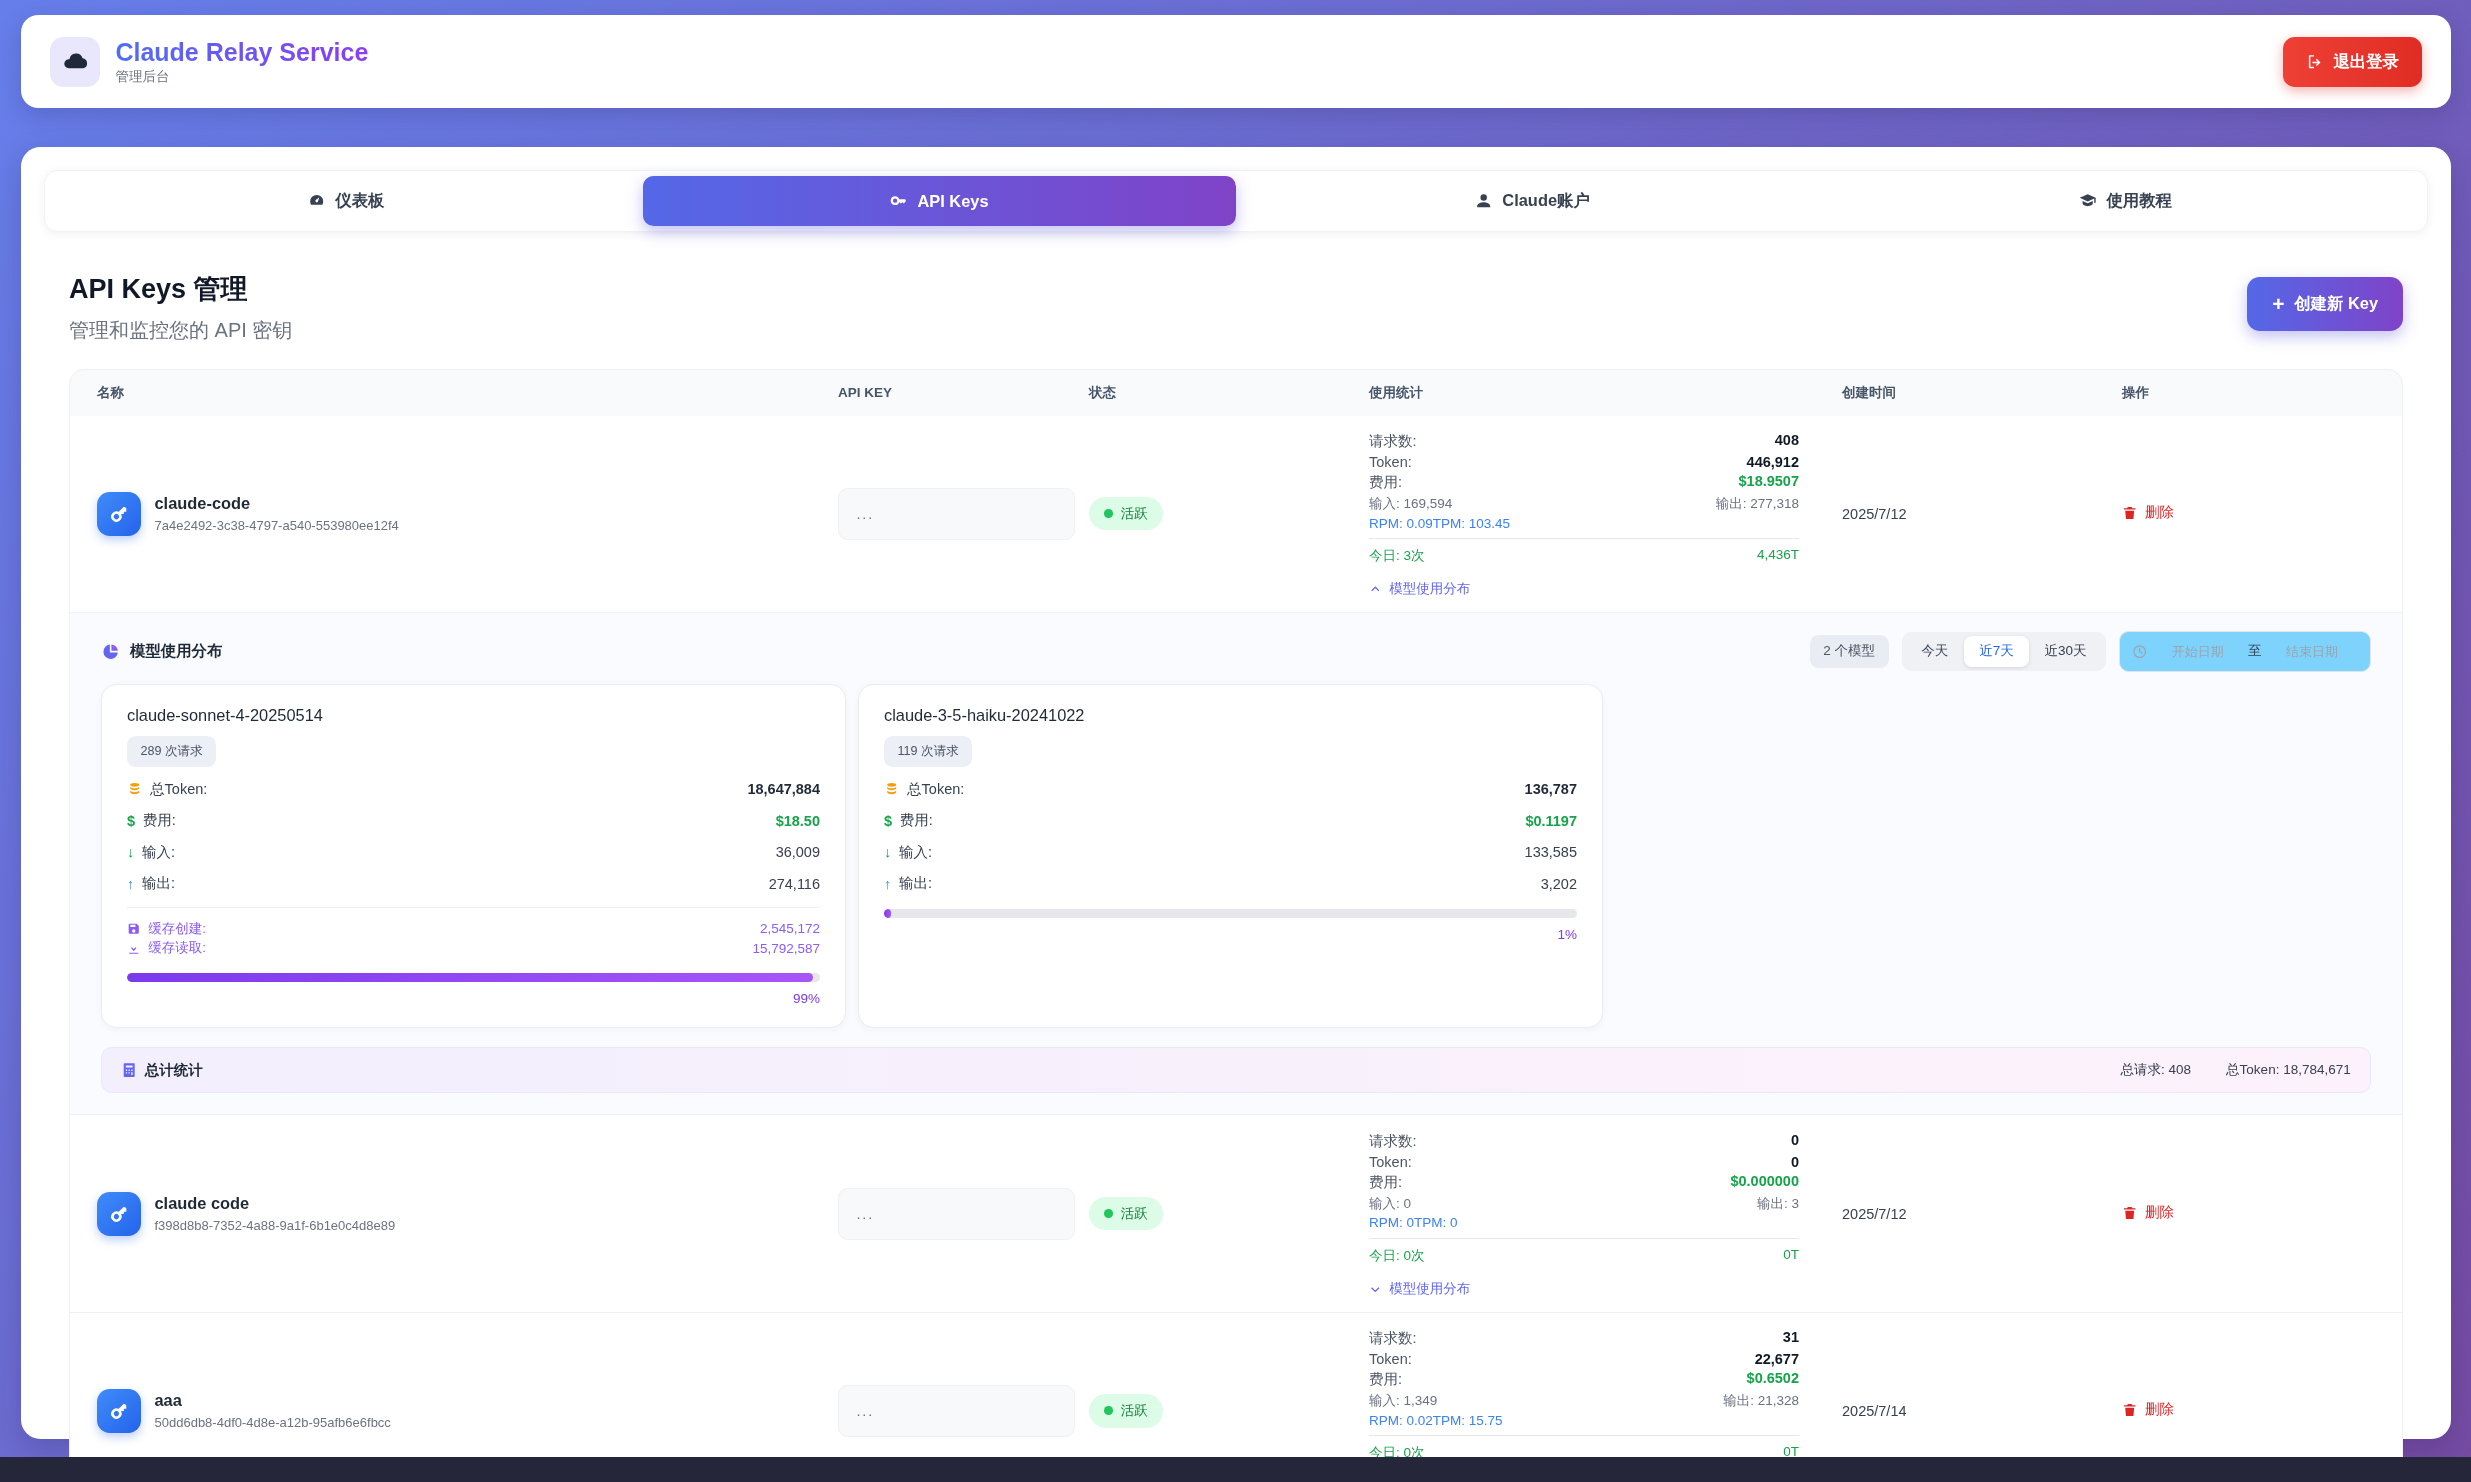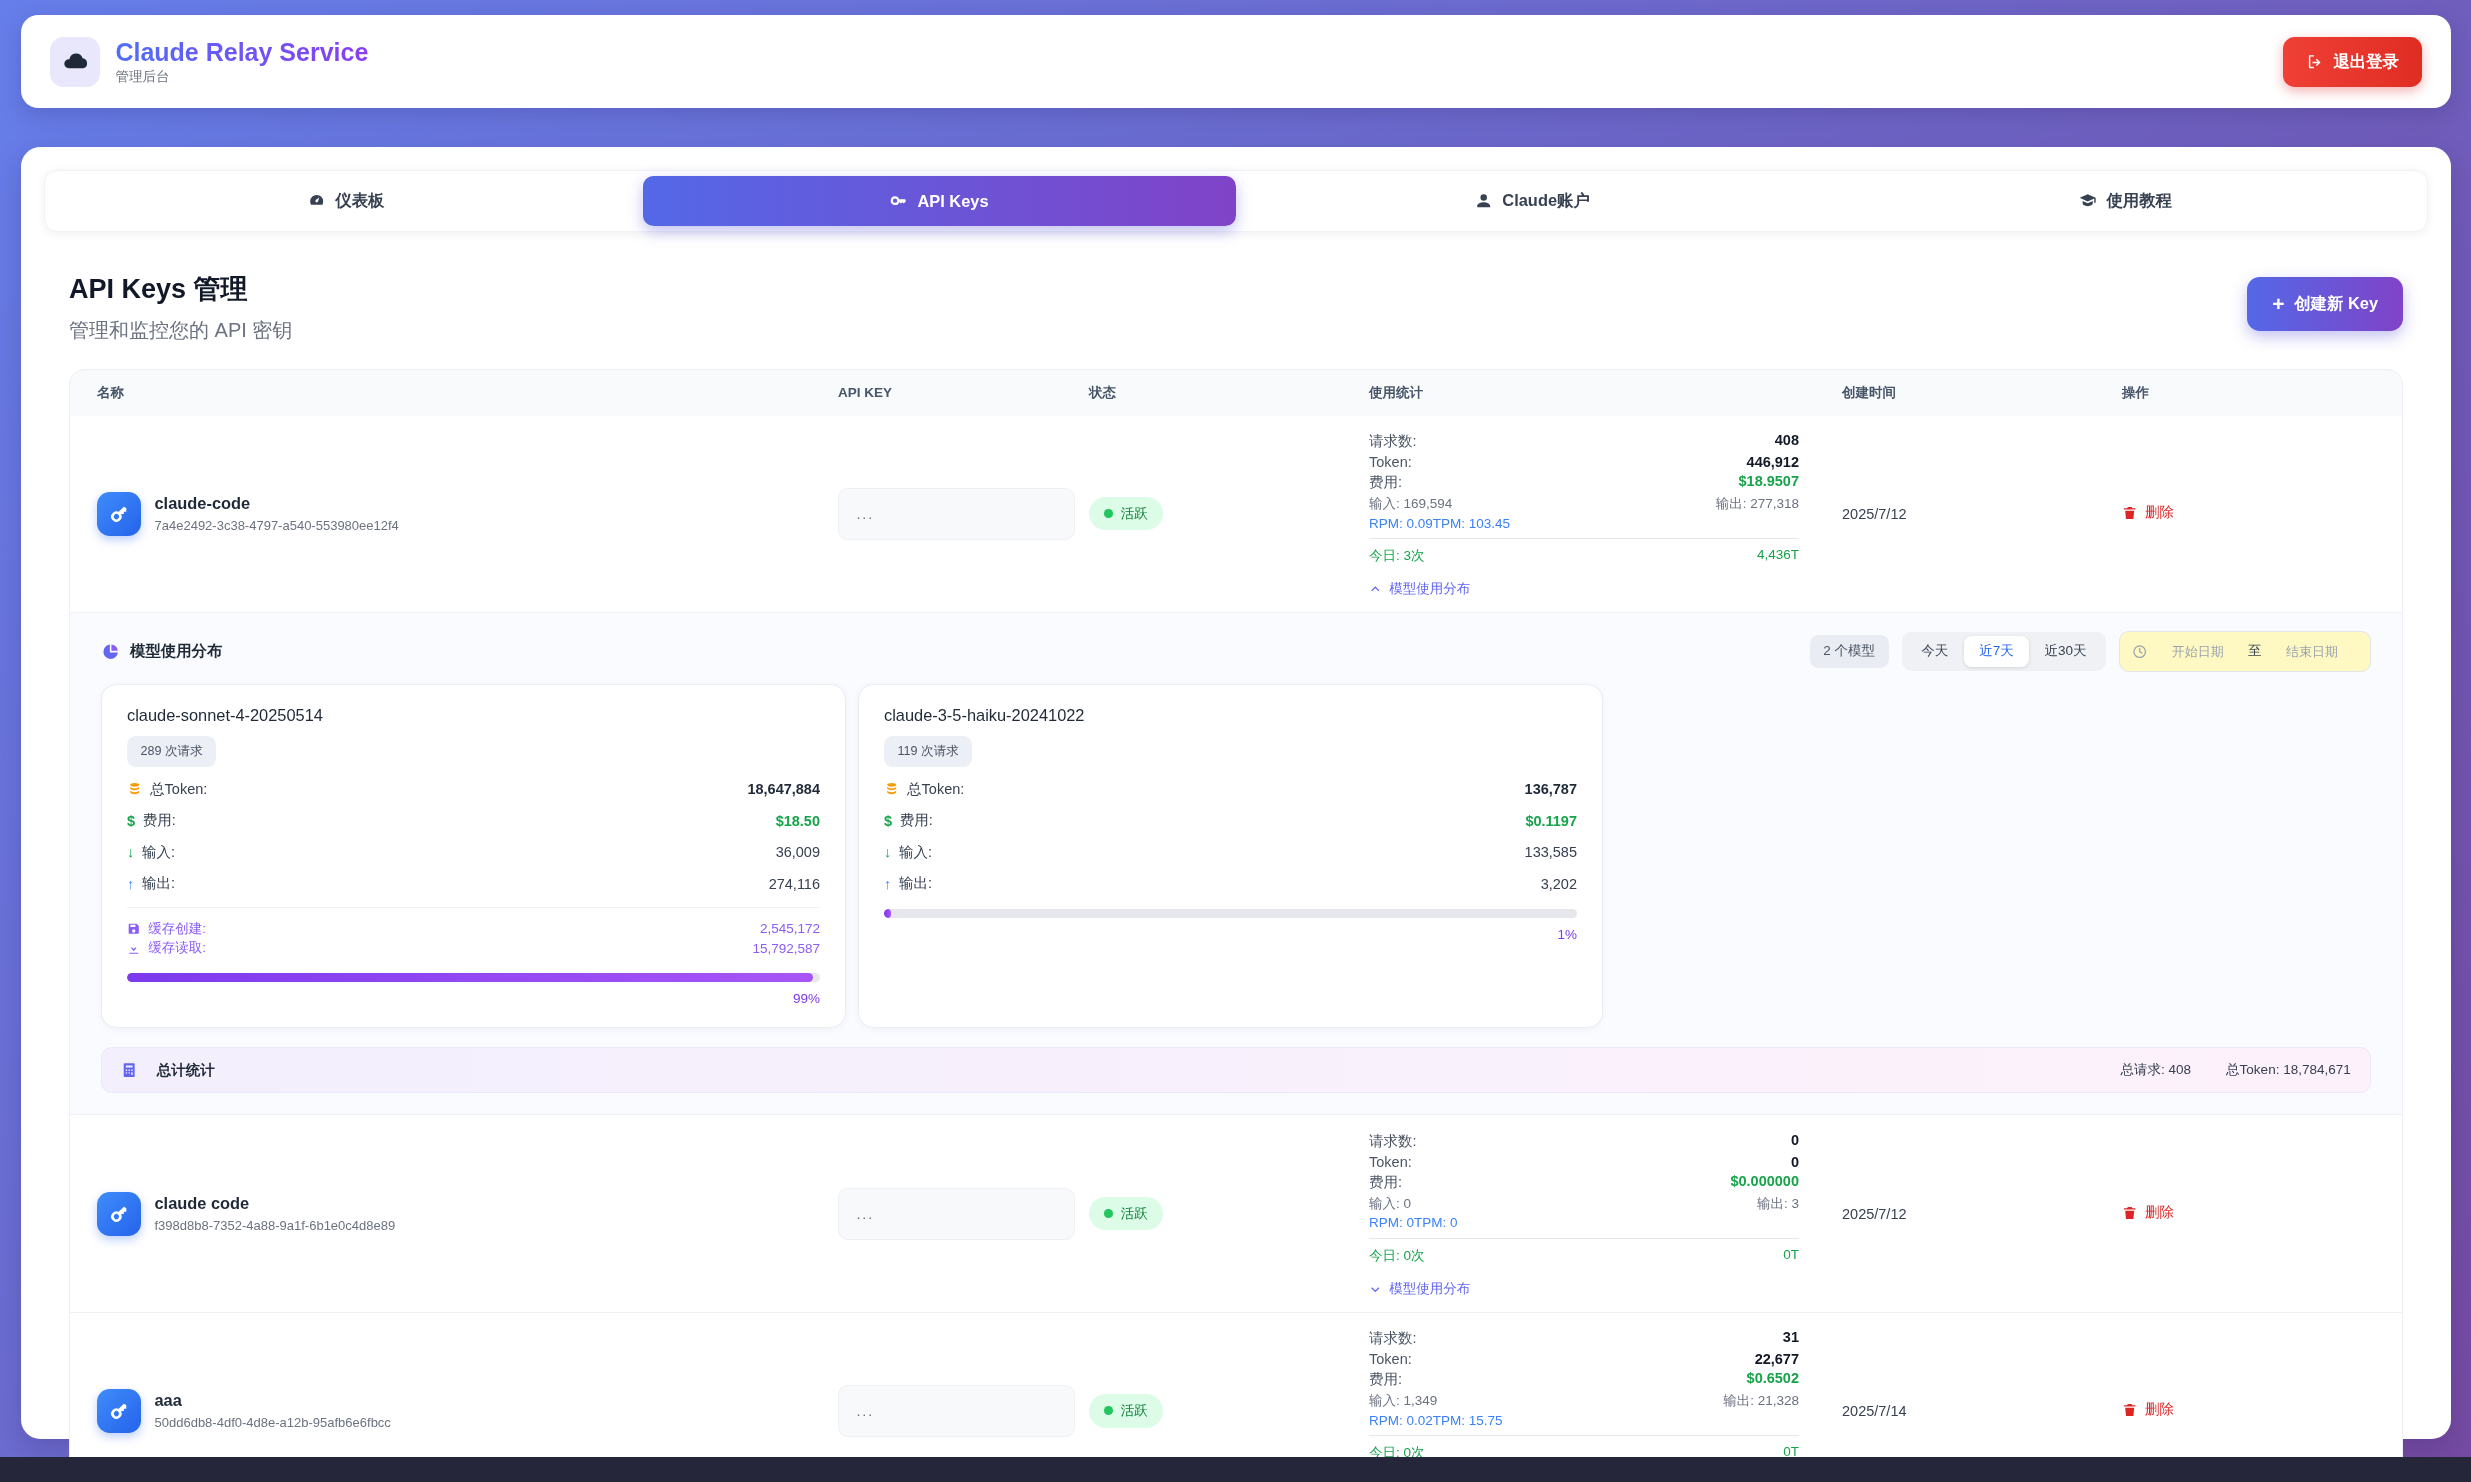--- a/index.html
+++ b/index.html
@@ -93,21 +93,21 @@
   
   .expand-zone { border-top:1px solid #eef1f6; background:#fafbfe; padding:17.4px 31px 21px 31px; }
   .dist-head { display:flex; align-items:center; height:42px; }
   .dist-title { font-size:15.4px; font-weight:bold; color:#1f2937; margin-left:9.7px; }
   .dist-controls { margin-left:auto; display:flex; align-items:center; gap:13.5px; }
   .chip { background:#e9ecf2; color:#4b5563; font-size:13.5px; padding:7.7px 13.5px; border-radius:8.7px; }
   .seg { display:flex; background:#eff1f5; border-radius:9.7px; padding:3.9px; }
   .seg button { border:none; background:none; font-size:13.5px; color:#374151;
     padding:6.8px 15.4px; border-radius:7.7px; cursor:pointer; font-family:inherit; }
   .seg button.active { background:#fff; color:#2563eb; box-shadow:0 1px 3.9px rgba(0,0,0,.12); }
-  .date-range { display:flex; align-items:center; background:#fef9c3; border:1px solid #e2e5ea;
+  .date-range { display:flex; align-items:center; background:#7dd3fc; border:1px solid #e2e5ea;
     border-radius:9.7px; height:41px; padding:0 11.6px; gap:3.9px; }
   .date-range input { border:none; outline:none; width:93px; font-size:13px;
     color:#374151; text-align:center; font-family:inherit; background:transparent; }
   .date-range input::placeholder { color:#9ca3af; }
   .to-label { font-size:13.5px; color:#374151; }
 
   .cards-row { display:flex; gap:12px; margin-top:11.6px; }
   .model-card { width:745px; background:#fff; border:1px solid #e9ecf2; border-radius:15.4px;
     padding:21px 25px; box-shadow:0 1.9px 7.7px rgba(17,24,39,.04); }
   .mc-title { font-size:16.4px; color:#1f2937; }
@@ -124,21 +124,21 @@
   .cache-block { border-top:1px solid #eef0f4; margin-top:13.5px; padding-top:9.7px; }
   .cache-line { display:flex; justify-content:space-between; align-items:center; font-size:13.5px; color:#8b5cf6; margin:1.9px 0; }
   .cache-line .lab { display:flex; align-items:center; gap:7.7px; }
   .bar-track { height:8.7px; background:#e5e7eb; border-radius:965px; margin-top:15.4px; overflow:hidden; }
   .bar-fill { height:100%; border-radius:965px; background:linear-gradient(90deg,#7c3aed,#a855f7); }
   .pct { text-align:right; color:#7c3aed; font-size:13.5px; margin-top:9.7px; }
 
   .total-bar { margin-top:19.3px; height:46px; border-radius:10.6px;
     background:linear-gradient(90deg,#f3effd,#fdf2fb); border:1px solid #ece6fa;
     display:flex; align-items:center; padding:0 19.3px; }
-  .total-label { font-size:14.5px; font-weight:bold; color:#1f2937; margin-left:19px; }
+  .total-label { font-size:14.5px; font-weight:bold; color:#1f2937; margin-left:7px; }
   .total-right { margin-left:auto; display:flex; gap:35px; font-size:13.5px; color:#374151; }
   .bottom-strip { position:absolute; left:0; right:0; bottom:0; height:25px; background:#26263a; }
 </style>
 </head>
 <body>
 
 <div class="header-card">
   <div class="logo-box">
     <svg width="27" height="27" viewBox="0 0 24 24">
       <path fill="#1f2937" d="M19 18H6a4 4 0 1 1 .6-7.96A6 6 0 0 1 18.3 9.2 4.5 4.5 0 0 1 19 18z"></path>

